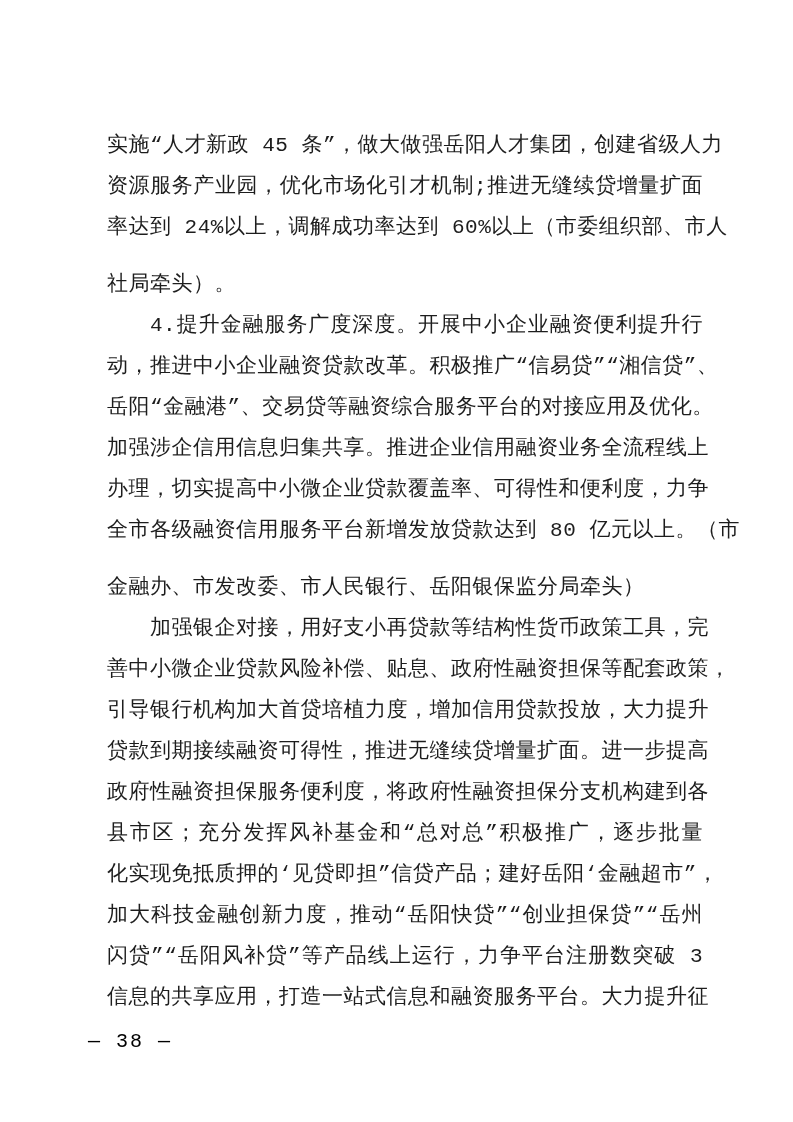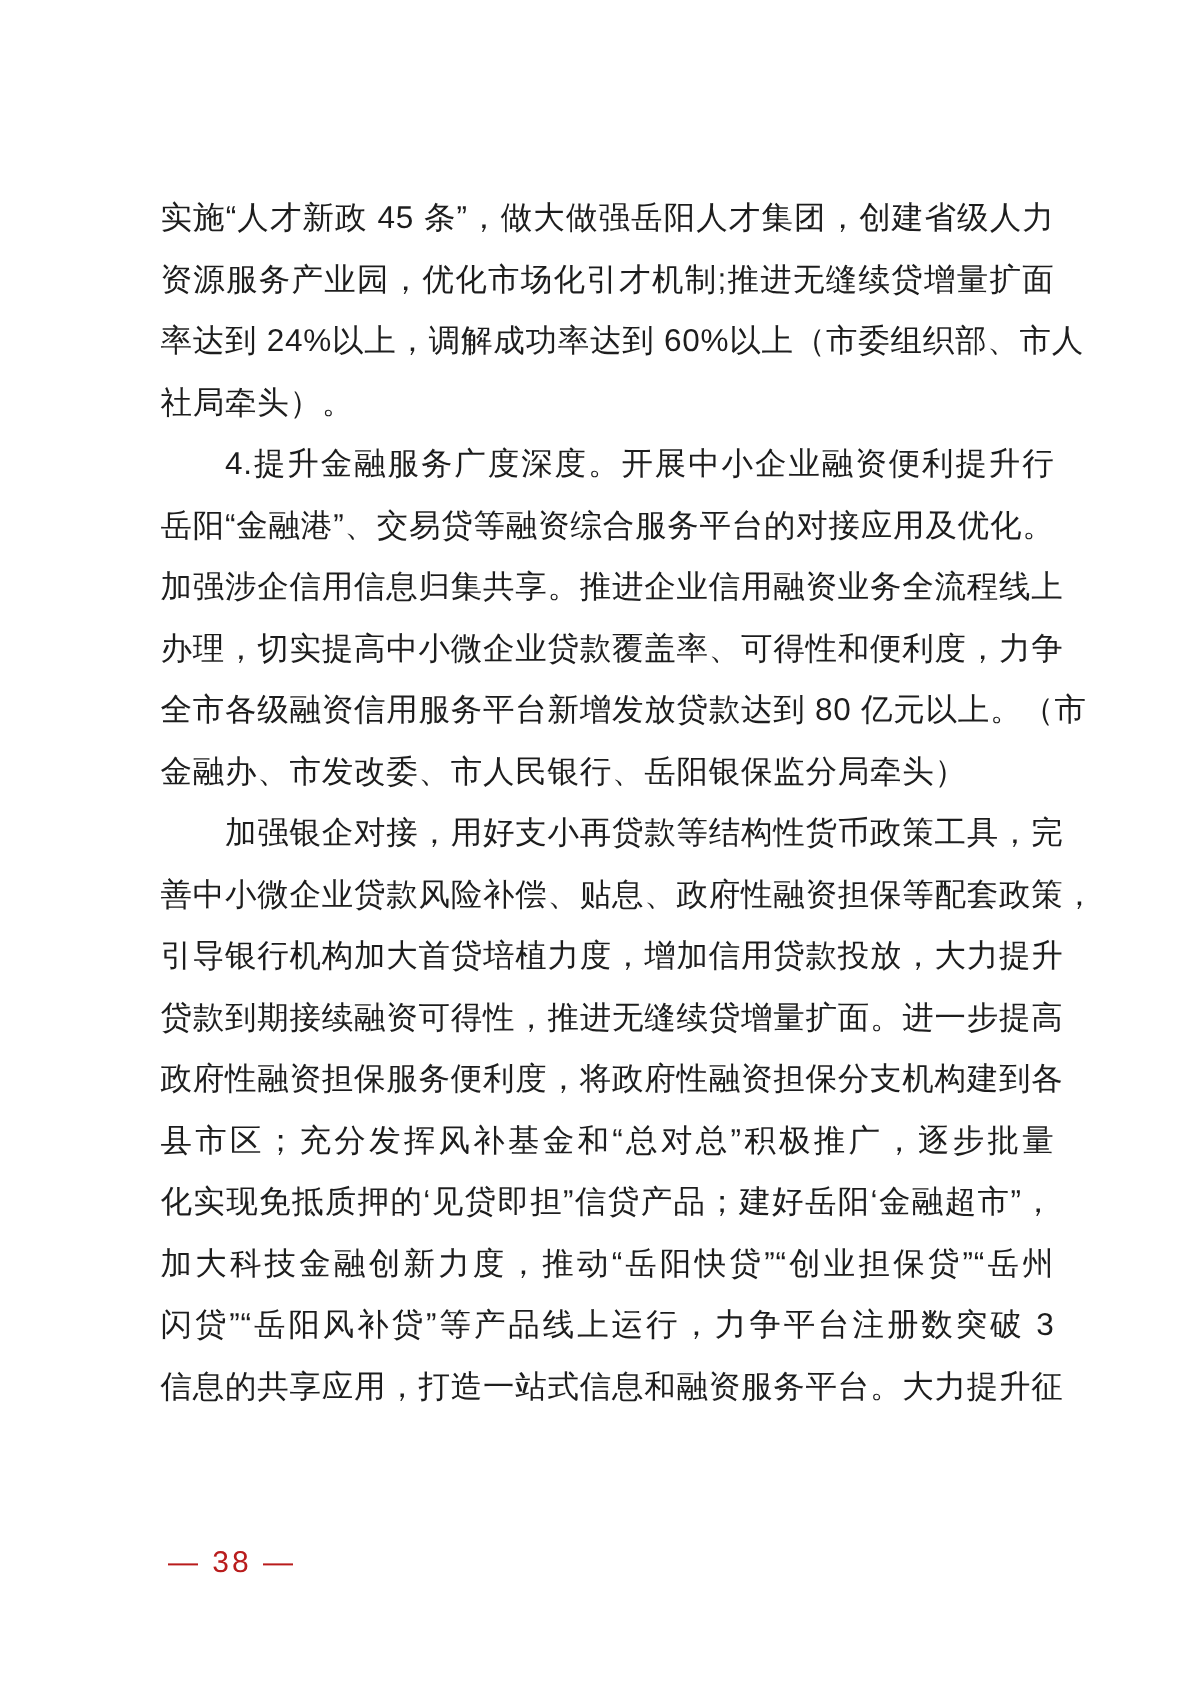--- a/index.html
+++ b/index.html
@@ -6,21 +6,21 @@
     margin: 0;
     padding: 0;
     background: #ffffff;
   }
   .page {
     position: relative;
     width: 793px;
     height: 1122px;
     background: #ffffff;
     overflow: hidden;
-    font-family: Liberation Sans, sans-serif;
+    font-family: Liberation Mono, monospace;
     color: #1d1d1d;
   }
   .content {
     position: absolute;
     left: 107px;
     top: 125px;
     width: 596px;
   }
   .paragraph {
     margin: 0;
@@ -37,47 +37,49 @@
     text-align-last: justify;
     white-space: nowrap;
     overflow: visible;
   }
   .line.indent {
     padding-left: 43px;
   }
   .line.para-last {
     text-align: left;
     text-align-last: left;
+    margin-top: 16px;
   }
   .page-number {
     position: absolute;
-    left: 112px;
+    left: 88px;
     top: 1027px;
     height: 30px;
     line-height: 30px;
     font-size: 20px;
-    color: #b91c1c;
+    color: #000000;
     letter-spacing: 2px;
   }
 </style>
 </head>
 <body>
 
 <div class="page">
   <div class="content">
 
     <div class="paragraph">
       <div class="line">实施“人才新政 45 条”，做大做强岳阳人才集团，创建省级人力</div>
       <div class="line">资源服务产业园，优化市场化引才机制;推进无缝续贷增量扩面</div>
       <div class="line">率达到 24%以上，调解成功率达到 60%以上（市委组织部、市人</div>
       <div class="line para-last">社局牵头）。</div>
     </div>
 
     <div class="paragraph">
       <div class="line indent">4.提升金融服务广度深度。开展中小企业融资便利提升行</div>
+      <div class="line">动，推进中小企业融资贷款改革。积极推广“信易贷”“湘信贷”、</div>
       <div class="line">岳阳“金融港”、交易贷等融资综合服务平台的对接应用及优化。</div>
       <div class="line">加强涉企信用信息归集共享。推进企业信用融资业务全流程线上</div>
       <div class="line">办理，切实提高中小微企业贷款覆盖率、可得性和便利度，力争</div>
       <div class="line">全市各级融资信用服务平台新增发放贷款达到 80 亿元以上。（市</div>
       <div class="line para-last">金融办、市发改委、市人民银行、岳阳银保监分局牵头）</div>
     </div>
 
     <div class="paragraph">
       <div class="line indent">加强银企对接，用好支小再贷款等结构性货币政策工具，完</div>
       <div class="line">善中小微企业贷款风险补偿、贴息、政府性融资担保等配套政策，</div>

